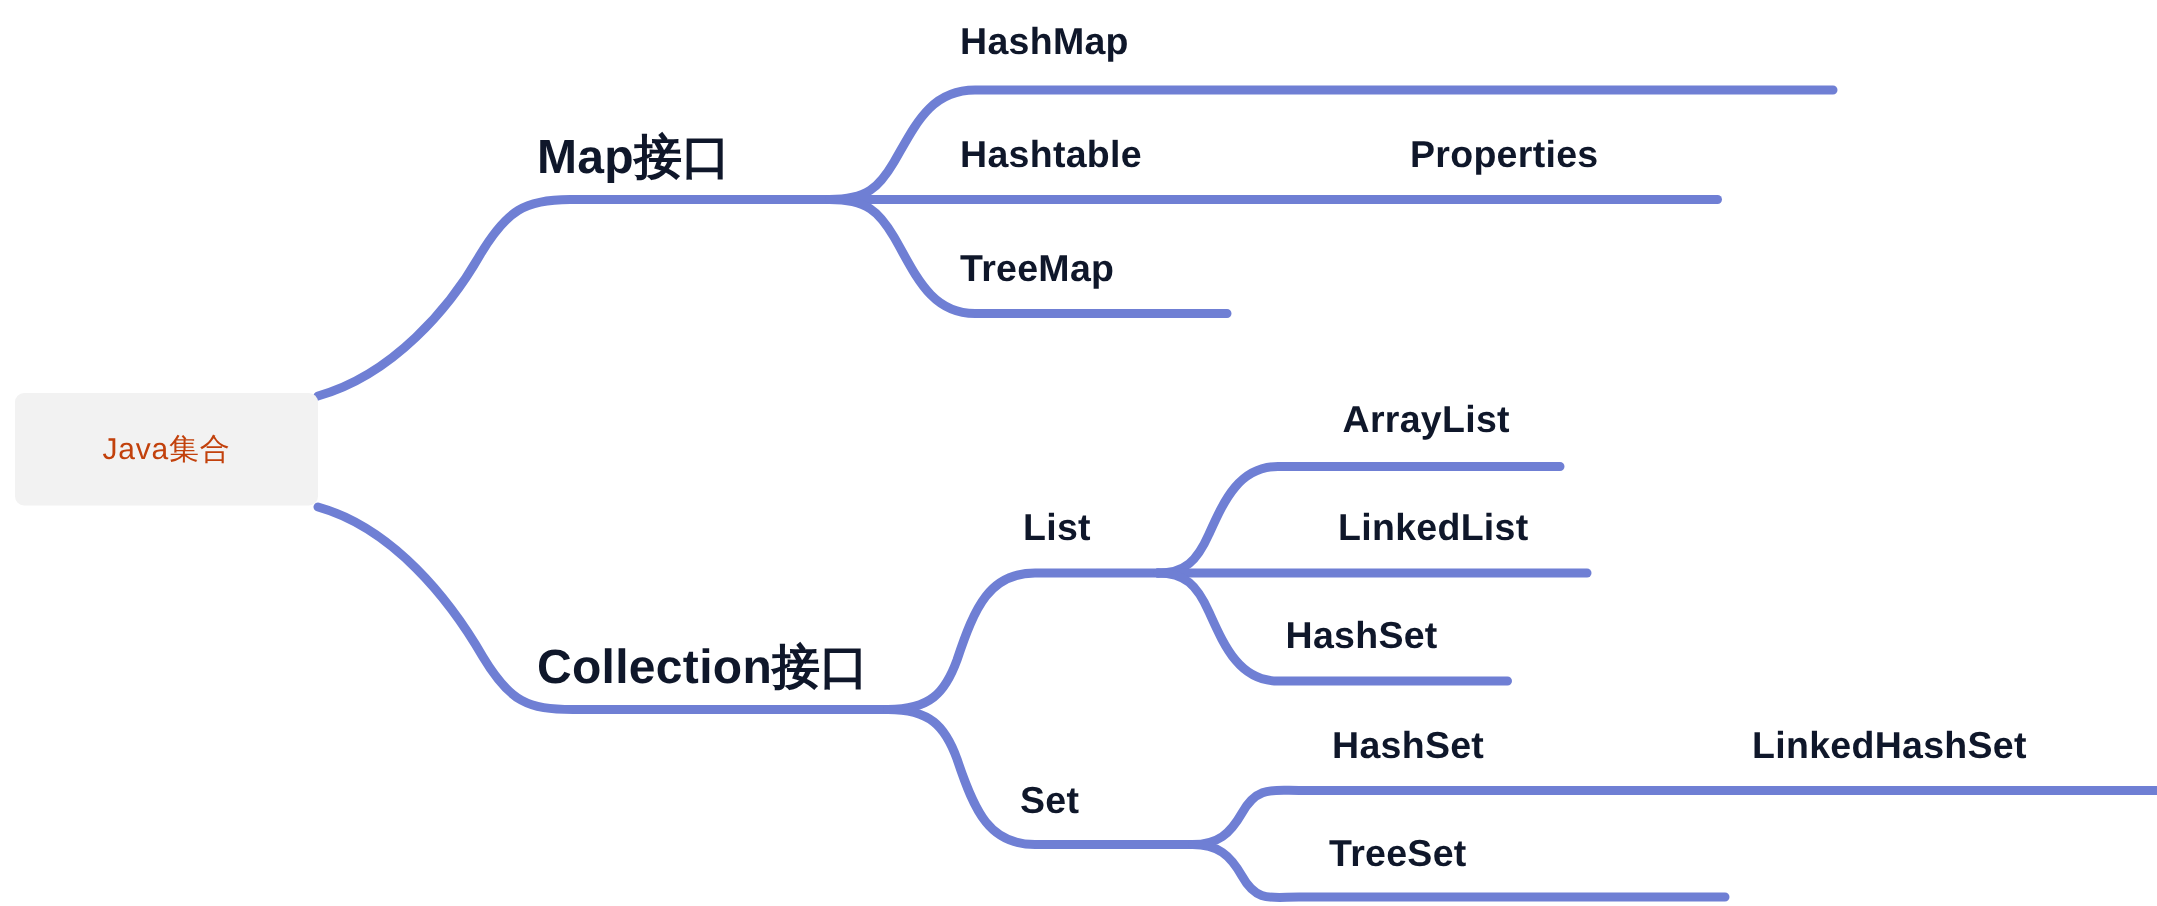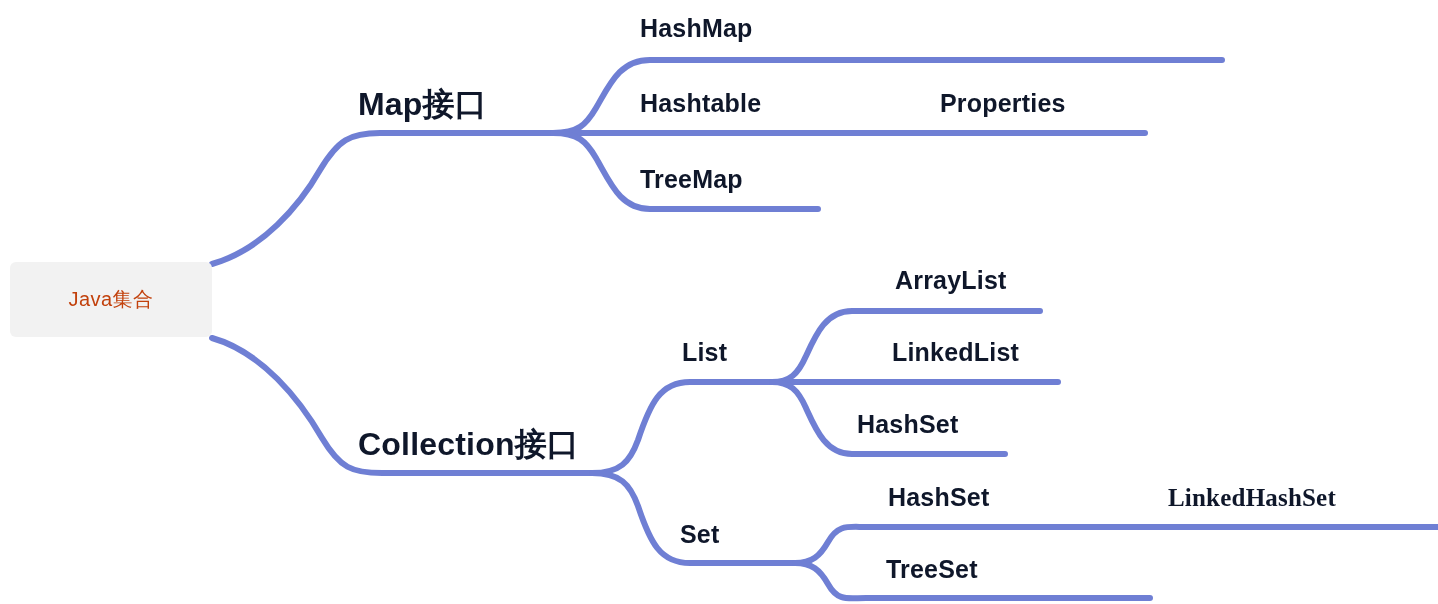--- a/index.html
+++ b/index.html
@@ -145,20 +145,20 @@
   <div class="node-label lvl3" style="left:852px; top:340px;margin-left:40px;">
     <span>LinkedList</span>
   </div>
   <div class="node-label lvl3" style="left:857px; top:412px;">
     <span>HashSet</span>
   </div>
 
   <div class="node-label lvl3" style="left:888px; top:485px;">
     <span>HashSet</span>
   </div>
-  <div class="node-label lvl3" style="left:1168px; top:485px;font-family:Liberation Serif, serif;">
+  <div class="node-label lvl3" style="left:1168px; top:485px;">
     <span>LinkedHashSet</span>
   </div>
   <div class="node-label lvl3" style="left:886px; top:557px;">
     <span>TreeSet</span>
   </div>
 
 </div>
 
 </body></html>

